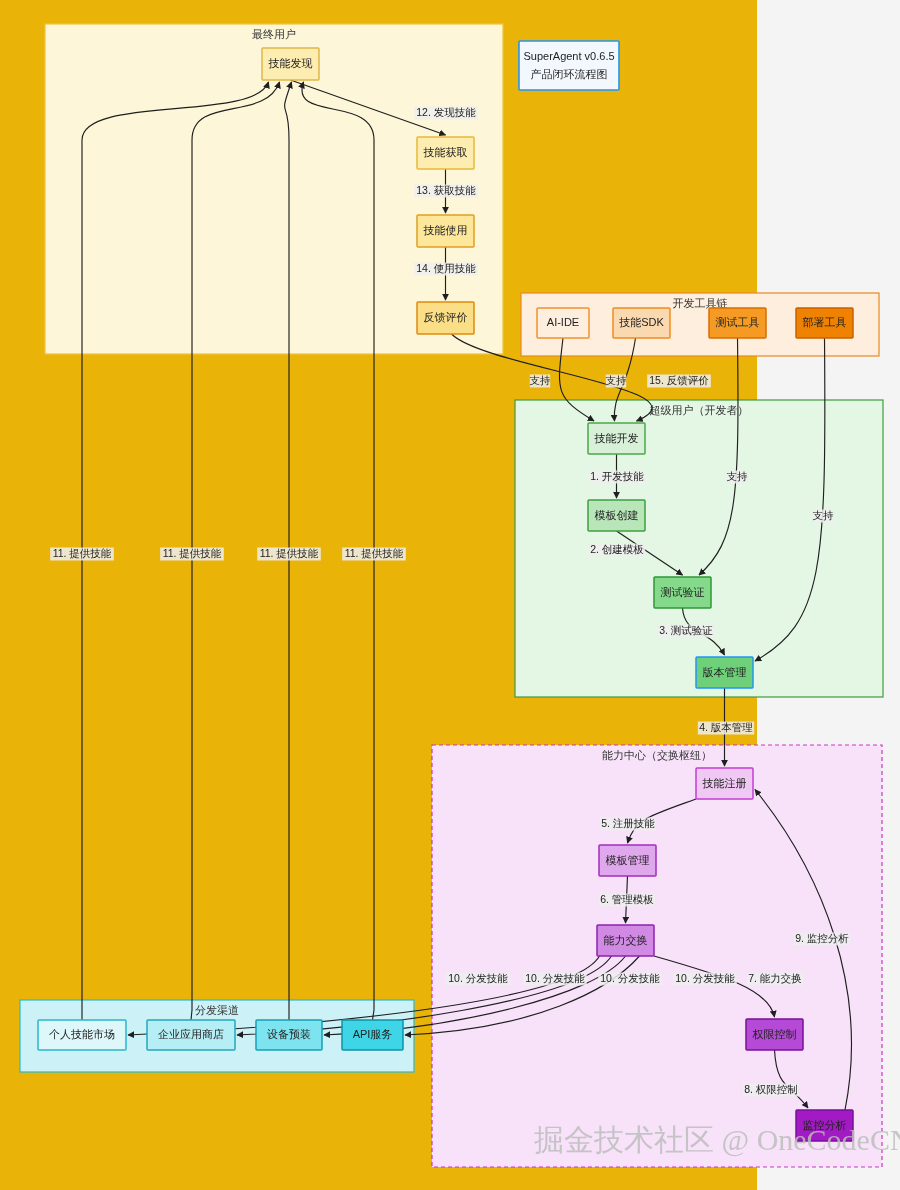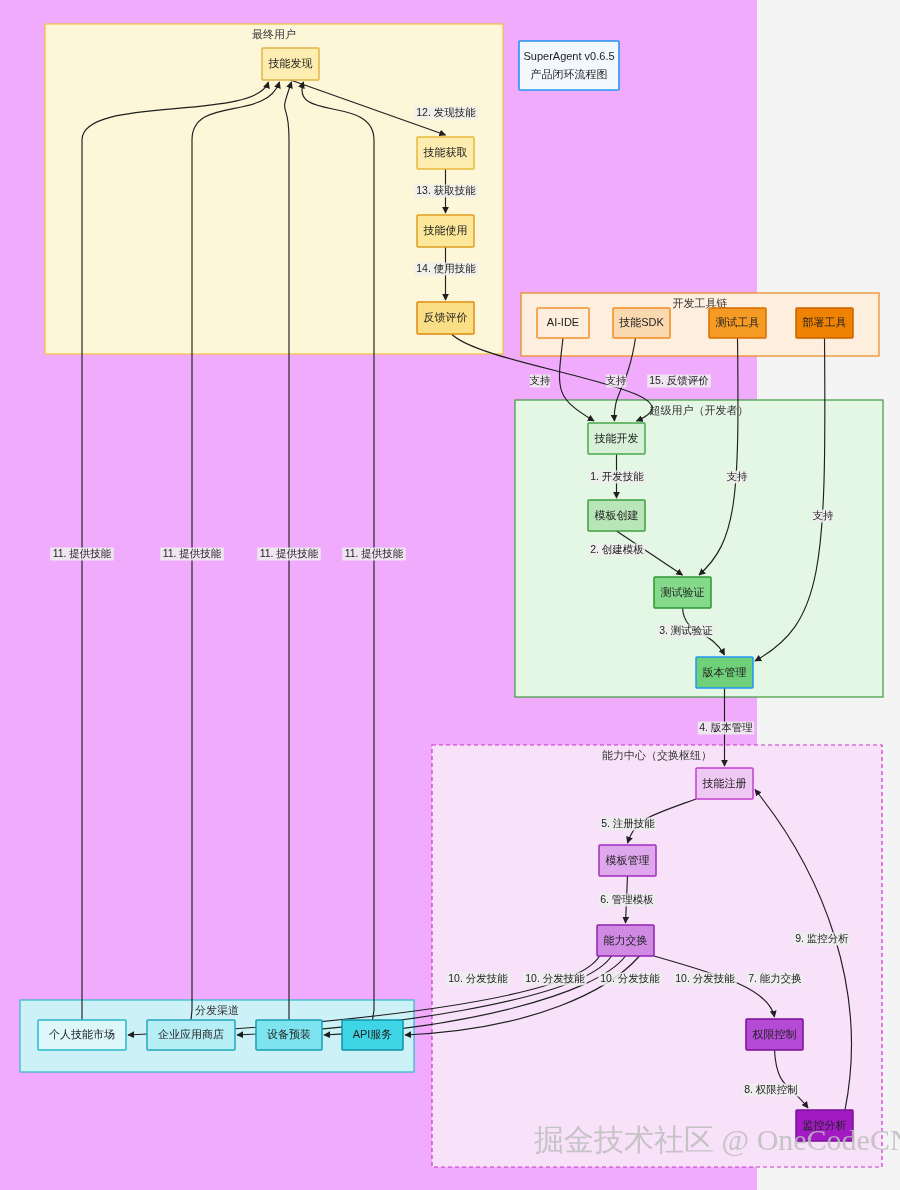--- a/index.html
+++ b/index.html
@@ -1,18 +1,18 @@
 <!DOCTYPE html>
 <html><head>
 <meta charset="utf-8">
 <style>
   html,body{margin:0;padding:0;background:#f4f4f4;}
   body{width:900px;height:1190px;overflow:hidden;
        font-family:"Liberation Sans","DejaVu Sans",sans-serif;}
-  #stage{position:relative;width:757px;height:1190px;background:#f0abfc;}
+  #stage{position:relative;width:757px;height:1190px;background:#eab308;}
   svg#diagram{position:absolute;left:0;top:0;width:900px;height:1190px;}
   .cluster-label{font-size:11px;fill:#333;text-anchor:middle;dominant-baseline:middle;}
   .node-label{font-size:11px;fill:#222;text-anchor:middle;dominant-baseline:middle;}
   .edge-label{font-size:10.5px;fill:#222;text-anchor:middle;dominant-baseline:middle;}
   .edge-label-bg{fill:#eeeeee;fill-opacity:.85;}
   .edge-path{fill:none;stroke:#1f1f1f;stroke-width:1.15px;}
   .legend-text{font-size:11px;fill:#222;text-anchor:middle;dominant-baseline:middle;}
   .watermark{font-size:30px;fill:#bdbdbd;fill-opacity:.85;text-anchor:start;
              dominant-baseline:middle;font-family:"Liberation Serif","DejaVu Serif",serif;}
 </style>

